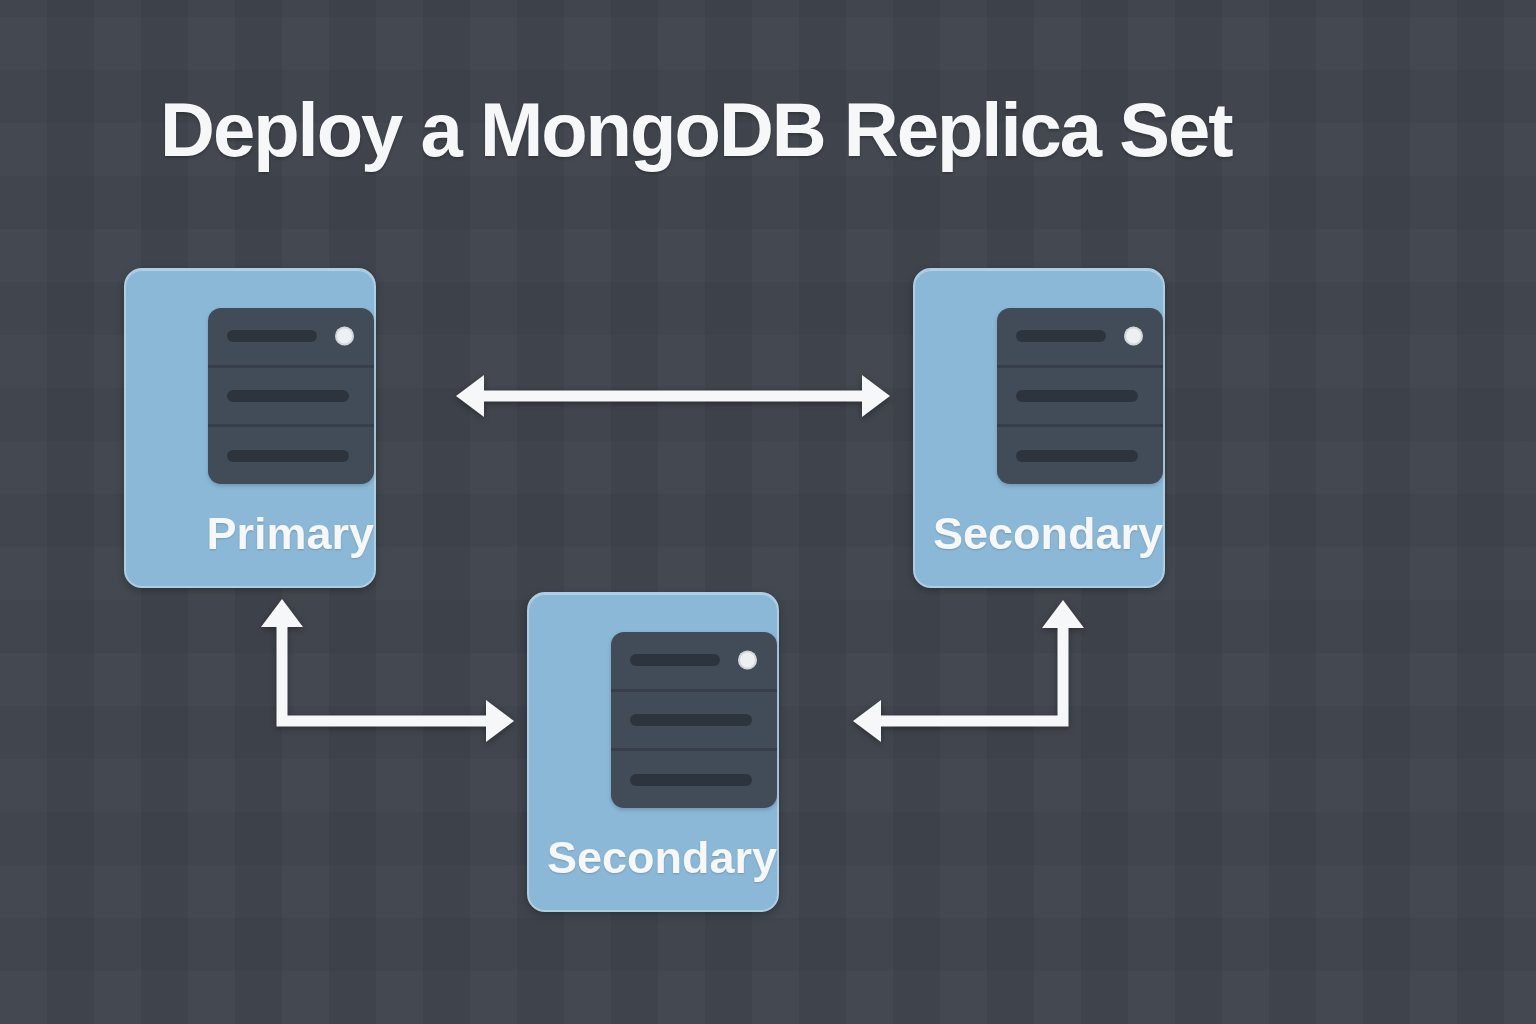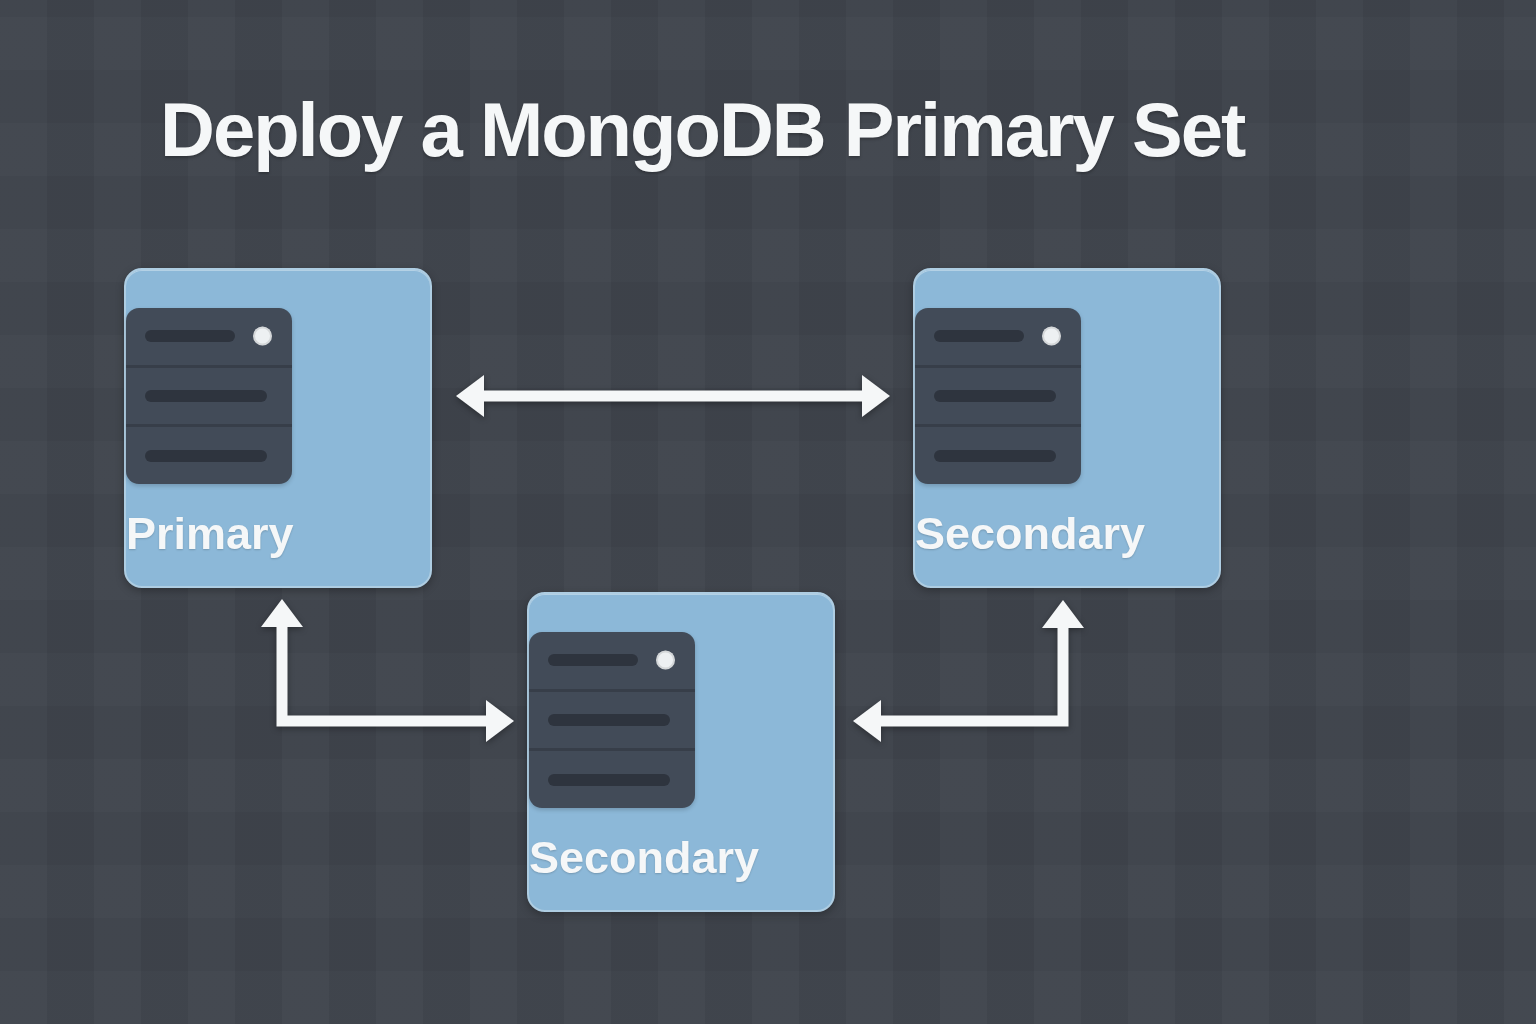--- a/index.html
+++ b/index.html
@@ -32,30 +32,30 @@
     margin: 0;
     font-size: 76px;
     font-weight: bold;
     letter-spacing: -2px;
     color: var(--text, #f5f7f8);
     text-shadow: 0 2px 3px rgba(0,0,0,0.25);
     white-space: nowrap;
   }
   .node {
     position: absolute;
-    width: 308px;
+    width: 252px;
     height: 320px;
     box-sizing: border-box;
     background: var(--node-fill, #8cb8d8);
     border: 2px solid var(--node-border, #aecde2);
     border-radius: 18px;
     box-shadow: 0 3px 8px rgba(0,0,0,0.28), inset 0 1px 0 rgba(255,255,255,0.35);
     display: flex;
     flex-direction: column;
-    align-items: flex-start;
+    align-items: flex-end;
   }
   .node-primary          { left: 124px; top: 268px; }
   .node-secondary-right  { left: 913px; top: 268px; }
   .node-secondary-bottom { left: 527px; top: 592px; }
 
   .server {
     margin-top: 38px;
     width: 166px;
     height: 176px;
     background: var(--server-body, #424b58);
@@ -120,21 +120,21 @@
   }
   svg.arrows g {
     filter: drop-shadow(0 2px 3px rgba(0,0,0,0.35));
   }
 </style>
 </head>
 <body>
 
 <div class="stage">
 
-  <h1 class="title">Deploy a MongoDB Primary Set</h1>
+  <h1 class="title">Deploy a MongoDB Replica Set</h1>
 
   <svg class="arrows" viewBox="0 0 1536 1024" aria-hidden="true">
 
     <g>
       <line class="shaft" x1="479" y1="396" x2="866" y2="396"></line>
       <polygon class="head" points="456,396 484,375 484,417"></polygon>
       <polygon class="head" points="890,396 862,375 862,417"></polygon>
     </g>
 
     <g>

